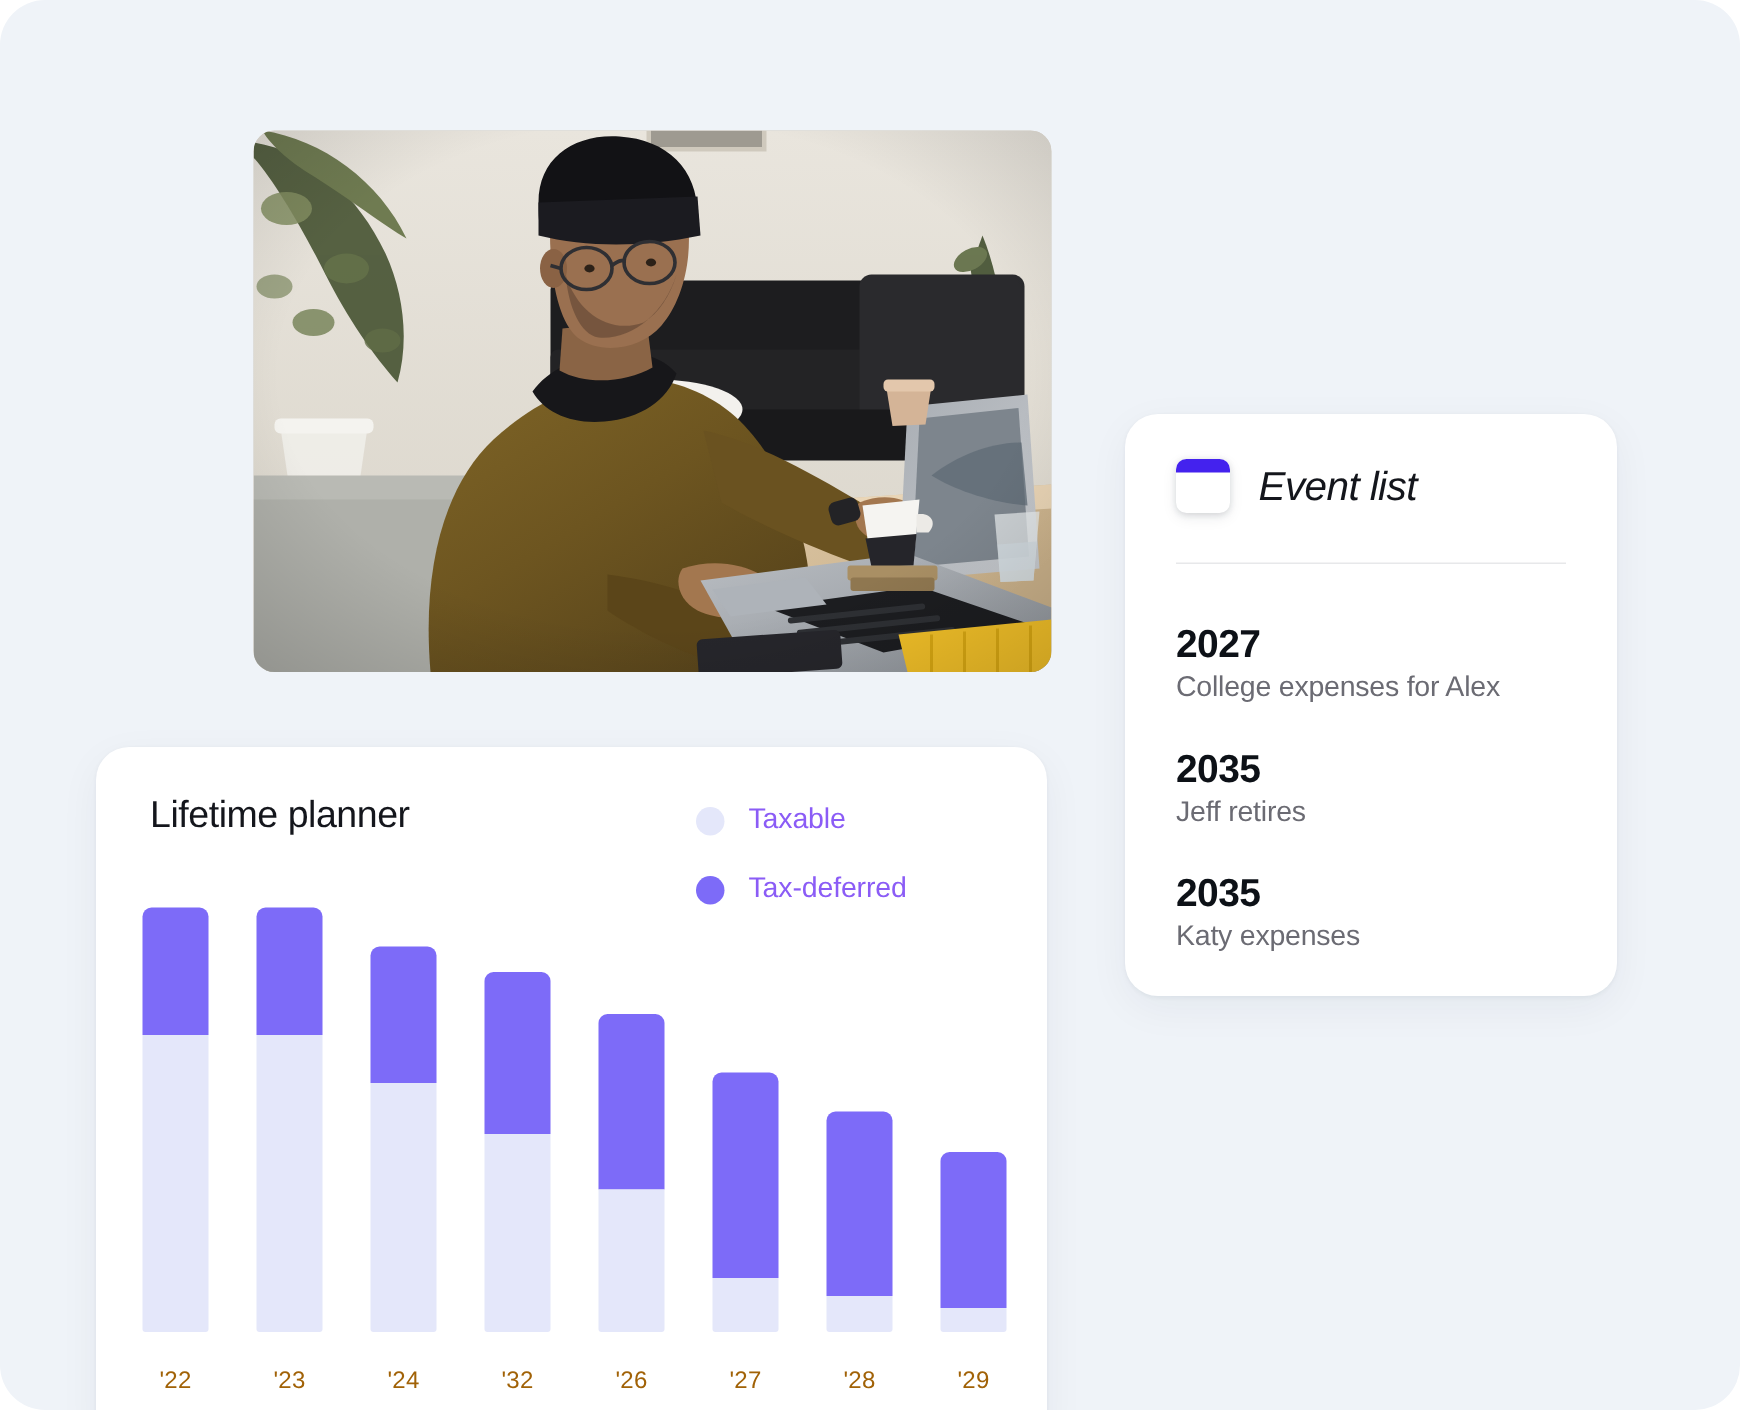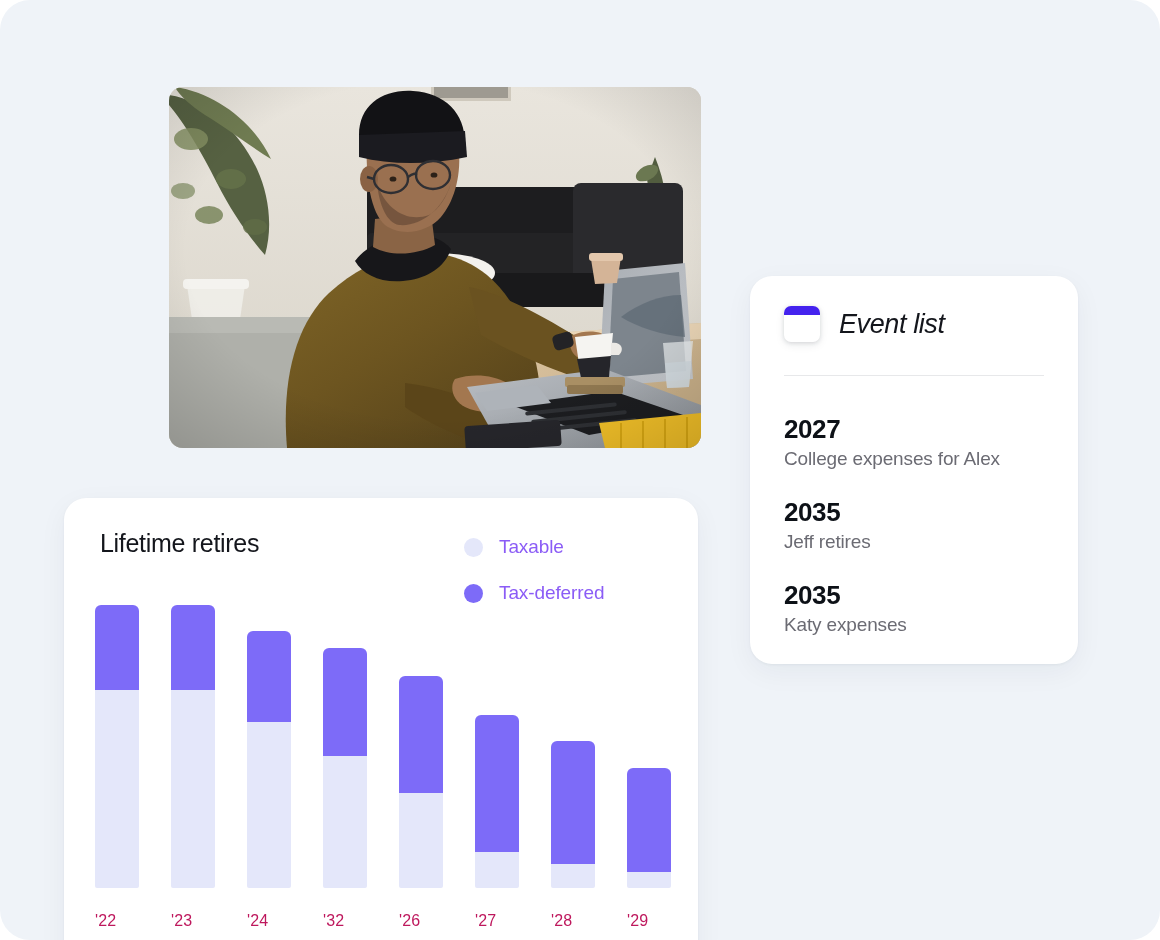--- a/index.html
+++ b/index.html
@@ -98,24 +98,24 @@
 
   .bar-group { position: absolute; bottom: 80px; width: 44px; }
   .seg { width: 44px; display: block; }
   .seg-top { border-radius: 6px 6px 0 0; }
   .seg-bottom { border-radius: 0 0 2px 2px; }
 
   .tick {
     position: absolute;
     bottom: 38px;
     width: 44px;
-    text-align: left;
+    text-align: center;
     font-size: 16px;
     font-weight: 500;
-    color: #be185d;
+    color: #a16207;
     letter-spacing: 0.2px;
   }
 
   
   .event-card {
     position: absolute;
     left: 750px;
     top: 276px;
     width: 328px;
     height: 388px;
@@ -347,21 +347,21 @@
         <path d="M496 332 L496 361"></path>
           <path d="M518 330 L518 361"></path>
       </g>
 
       <rect x="0" y="0" width="532" height="361" fill="url(#vig)"></rect>
     </svg>
   </div>
 
   <div class="chart-card">
 
-    <div class="chart-title">Lifetime retires</div>
+    <div class="chart-title">Lifetime planner</div>
 
     <div class="legend">
       <div class="legend-row">
         <span class="legend-dot" style="background:#E4E7FA"></span>
         <span class="legend-label">Taxable</span>
       </div>
       <div class="legend-row">
         <span class="legend-dot" style="background:#7D6BF8"></span>
         <span class="legend-label">Tax-deferred</span>
       </div>

